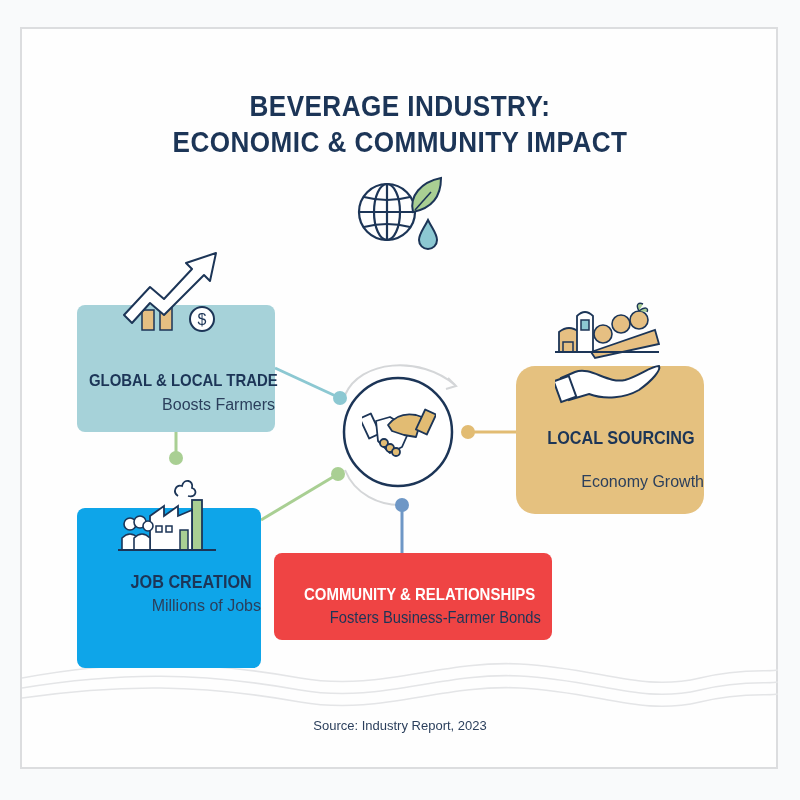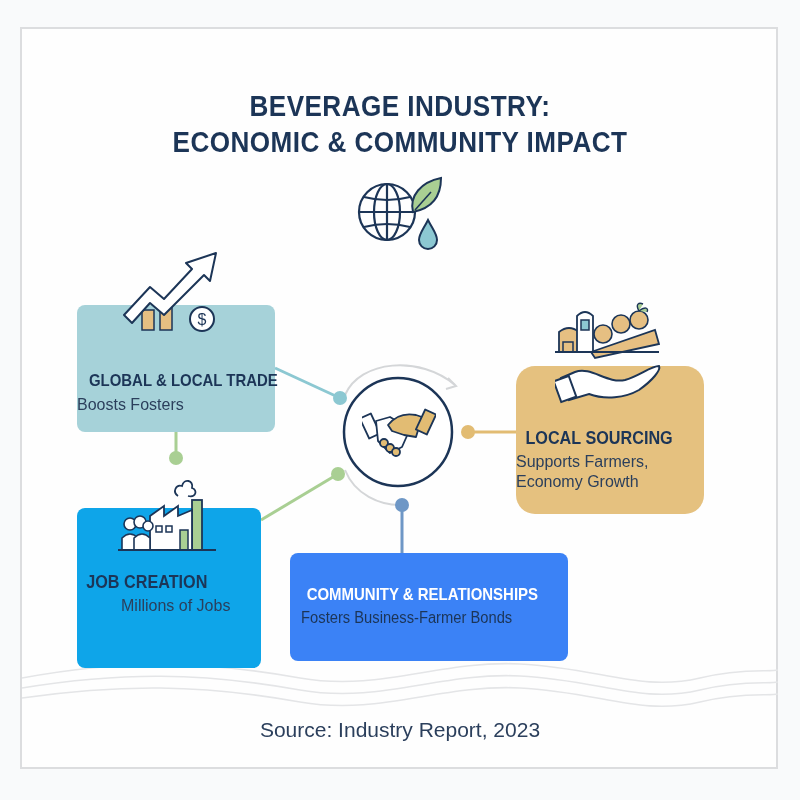--- a/index.html
+++ b/index.html
@@ -1,35 +1,35 @@
 <!DOCTYPE html>
 <html><head>
 <meta charset="utf-8">
 <style>
   html, body { margin:0; padding:0; }
   body { width:800px; height:800px; background:#f9fafb; position:relative; overflow:hidden; font-family:"Liberation Sans", sans-serif; }
   .frame { position:absolute; left:20px; top:27px; width:758px; height:742px; background:#fefefe; border:2px solid #dcdddf; box-sizing:border-box; }
   .title { position:absolute; left:0; top:88px; width:800px; text-align:center; color:#1c3557; font-weight:bold; font-size:29px; line-height:36px; letter-spacing:0.5px; transform:scaleX(0.9); }
   .title div { white-space:nowrap; }
-  .box { position:absolute; border-radius:8px; box-sizing:border-box; text-align:left; }
+  .box { position:absolute; border-radius:8px; box-sizing:border-box; text-align:right; }
   .box .head { font-weight:bold; color:#1c3557; white-space:nowrap; font-size:17px; }
   .box .sub { color:#2b3f5c; font-size:16px; line-height:20px; white-space:nowrap; }
   .trade { left:77px; top:305px; width:198px; height:127px; background:#a6d2d9; }
   .trade .head { position:absolute; left:0; right:0; top:66px; transform:scaleX(0.88); }
   .trade .sub { position:absolute; left:0; right:0; top:90px; }
   .jobs { left:77px; top:508px; width:184px; height:160px; background:#0ea5e9; }
   .jobs .head { position:absolute; left:0; right:0; top:64px; font-size:18px; transform:scaleX(0.9); }
   .jobs .sub { position:absolute; left:0; right:0; top:88px;margin-left:44px; }
   .local { left:516px; top:366px; width:188px; height:148px; background:#e5c17f;border-radius:19px; }
   .local .head { position:absolute; left:0; right:0; top:62px; font-size:18px; transform:scaleX(0.9); }
   .local .sub { position:absolute; left:0; right:0; top:86px; }
-  .comm { left:290px; top:553px; width:278px; height:108px; background:#3b82f6; }
+  .comm { left:274px; top:553px; width:278px; height:87px; background:#ef4444; }
   .comm .head { position:absolute; left:0; right:0; top:32px; color:#ffffff; transform:scaleX(0.88); }
   .comm .sub { position:absolute; left:0; right:0; top:55px; color:#1c3557; transform:scaleX(0.92); }
-  .source { position:absolute; left:0; width:800px; top:718px; text-align:center; color:#2b3f5c; font-size:21px; }
+  .source { position:absolute; left:0; width:800px; top:718px; text-align:center; color:#2b3f5c; font-size:13px; }
   svg.overlay { position:absolute; left:0; top:0; }
   .icon { position:absolute; }
 </style>
 </head>
 <body>
 
 <div class="frame"></div>
 
 <div class="title">
   <div>BEVERAGE INDUSTRY:</div>
@@ -87,21 +87,21 @@
     <path d="M26,20 C34,10 44,8 54,10 L60,12 L54,32 L42,30 L30,26 Z" fill="#e2bc73"></path>
     <rect x="58" y="6" width="12" height="22" fill="#e2bc73" transform="rotate(25 64 17)"></rect>
     <circle cx="22" cy="38" r="4" fill="#e2bc73"></circle>
     <circle cx="28" cy="43" r="4" fill="#e2bc73"></circle>
     <circle cx="34" cy="47" r="4" fill="#e2bc73"></circle>
   </g>
 </svg>
 
 <div class="box trade">
   <div class="head">GLOBAL &amp; LOCAL TRADE</div>
-  <div class="sub">Boosts Fosters</div>
+  <div class="sub">Boosts Farmers</div>
 </div>
 <svg class="icon" style="left:120px;top:245px" width="110" height="95" viewBox="0 0 110 95">
   <rect x="22" y="65" width="12" height="20" fill="#e6bf82" stroke="#1c3557" stroke-width="1.5"></rect>
   <rect x="40" y="57" width="12" height="28" fill="#e6bf82" stroke="#1c3557" stroke-width="1.5"></rect>
   <path d="M4,70 L30,42 L44,54 L72,24 L66,18 L96,8 L90,36 L84,30 L44,70 L30,58 L12,78 Z" fill="#ffffff" stroke="#1c3557" stroke-width="2" stroke-linejoin="round"></path>
   <circle cx="82" cy="74" r="12" fill="#ffffff" stroke="#1c3557" stroke-width="2"></circle>
   <text x="82" y="80" text-anchor="middle" font-size="16" fill="#1c3557" font-family="Liberation Sans, sans-serif">$</text>
   <line x1="18" y1="96" x2="102" y2="96" stroke="#1c3557" stroke-width="2"></line>
 </svg>
 
@@ -121,21 +121,20 @@
       <circle cx="22" cy="52" r="6"></circle>
       <circle cx="30" cy="56" r="5"></circle>
     <path d="M4,80 L4,68 Q12,60 20,68 L20,80"></path>
     <path d="M16,80 L16,68 Q24,60 32,68 L32,80"></path>
   </g>
   <line x1="0" y1="80" x2="98" y2="80" stroke="#1c3557" stroke-width="2"></line>
 </svg>
 
 <div class="box local">
   <div class="head">LOCAL SOURCING</div>
-  <div class="sub">Supports Farmers,</div>
   <div class="sub" style="top:106px">Economy Growth</div>
 </div>
 <svg class="icon" style="left:555px;top:300px" width="110" height="115" viewBox="0 0 110 115">
   <path d="M4,52 L4,32 Q14,24 24,32 L24,52 Z" fill="#e6bf82" stroke="#1c3557" stroke-width="1.8"></path>
   <rect x="8" y="42" width="10" height="10" fill="#e6bf82" stroke="#1c3557" stroke-width="1.5"></rect>
   <path d="M22,52 L22,16 Q30,8 38,16 L38,52 Z" fill="#ffffff" stroke="#1c3557" stroke-width="1.8"></path>
   <rect x="26" y="20" width="8" height="10" fill="#8cc8d2" stroke="#1c3557" stroke-width="1.5"></rect>
   <path d="M36,52 L100,30 L104,44 L40,58 Z" fill="#e6bf82" stroke="#1c3557" stroke-width="1.8"></path>
   <circle cx="48" cy="34" r="9" fill="#e6bf82" stroke="#1c3557" stroke-width="1.6"></circle>
   <circle cx="66" cy="24" r="9" fill="#e6bf82" stroke="#1c3557" stroke-width="1.6"></circle>

